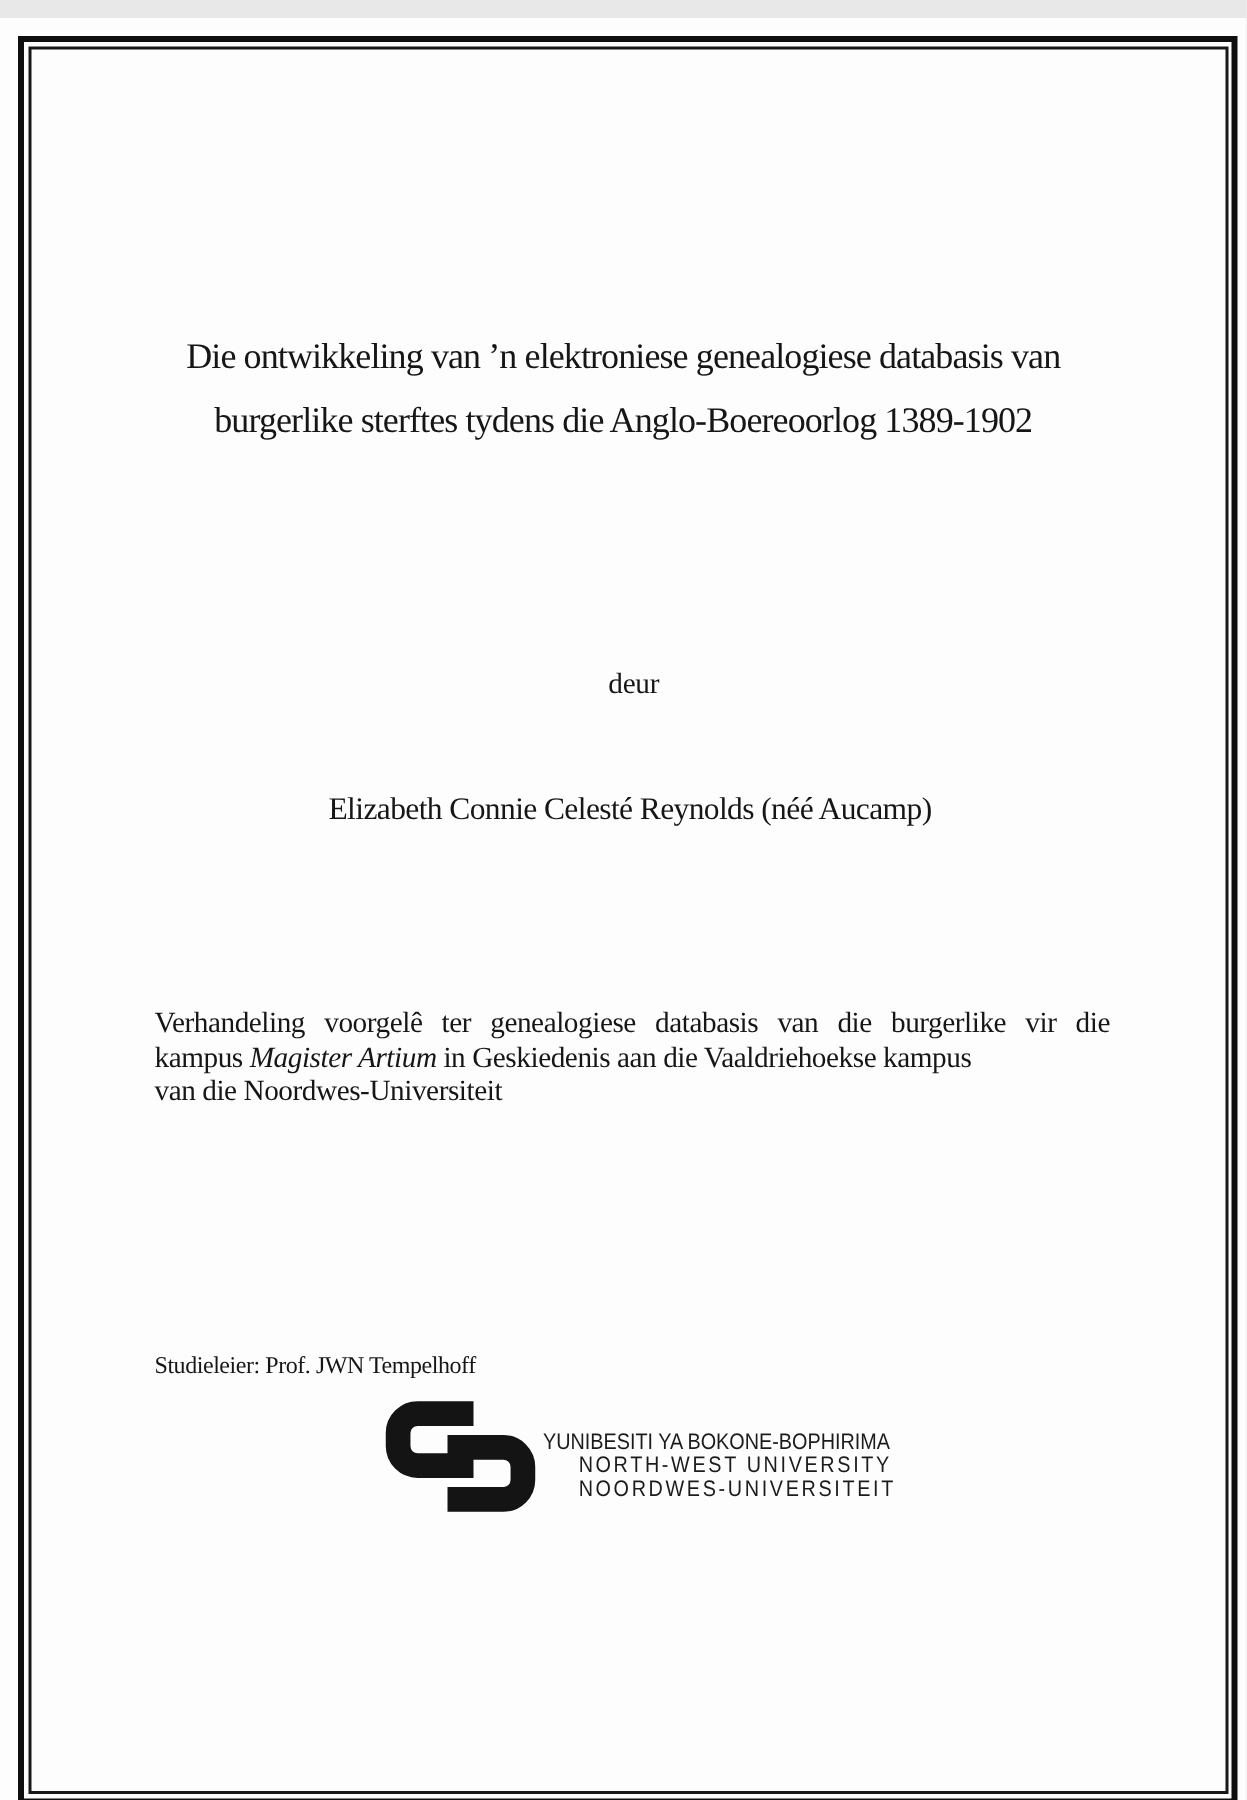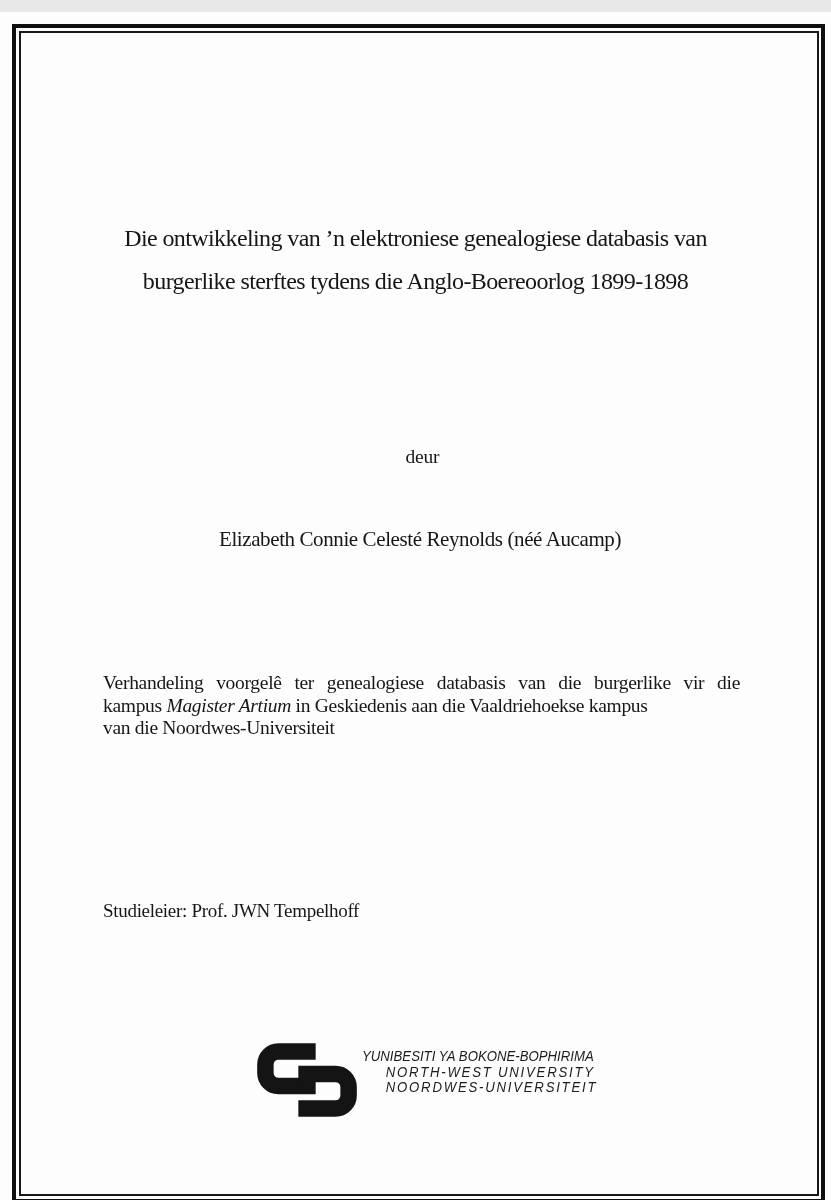--- a/index.html
+++ b/index.html
@@ -70,31 +70,30 @@
   .submission .line-justified {
     display: flex;
     justify-content: space-between;
     white-space: nowrap;
   }
   .submission .line-justified span { flex: 0 0 auto; }
   .supervisor-block {
     position: absolute;
     left: 103px;
     top: 887px;
-    font-size: 19px;
+    font-size: 16px;
     line-height: 23px;
     letter-spacing: -0.3px;
   }
   .nwu-logo {
     position: absolute;
     left: 255px;
-    top: 1024px;
+    top: 915px;
     display: flex;
-    align-items: flex-start;
-    font-style: italic;
+    align-items: center;
   }
   .nwu-mark {
     width: 104px;
     height: 88px;
     flex: 0 0 auto;
   }
   .nwu-text {
     margin-left: 3px;
     margin-top: 12px;
     font-family: "Liberation Sans", "DejaVu Sans", sans-serif;
@@ -114,21 +113,21 @@
 </head>
 <body>
 
 <div class="page">
 
   <div class="frame-outer"></div>
   <div class="frame-inner"></div>
 
   <div class="thesis-title">
     <div>Die ontwikkeling van ’n elektroniese genealogiese databasis van</div>
-    <div>burgerlike sterftes tydens die Anglo-Boereoorlog 1899-1898</div>
+    <div>burgerlike sterftes tydens die Anglo-Boereoorlog 1389-1902</div>
   </div>
 
   <div class="byline">deur</div>
 
   <div class="author">Elizabeth Connie Celesté Reynolds (néé Aucamp)</div>
 
   <div class="submission">
     <div class="line-justified" id="just-line">
         <span>Verhandeling</span>
         <span>voorgelê</span>

